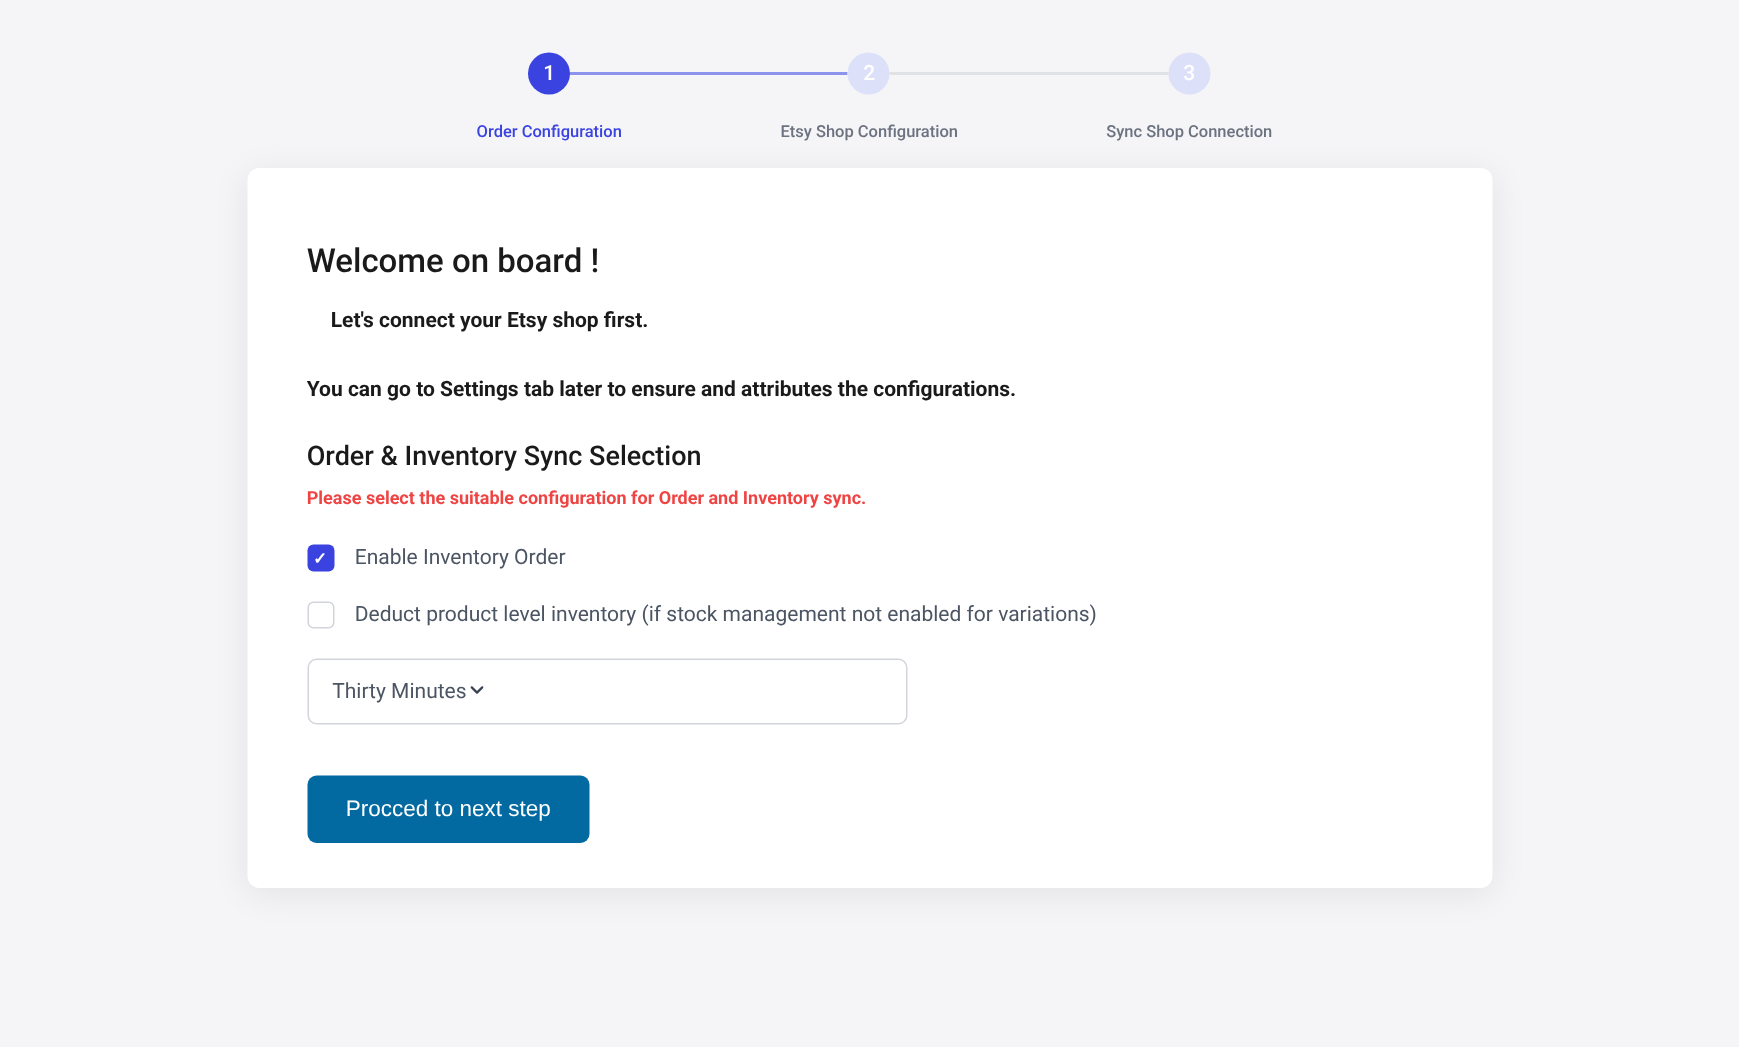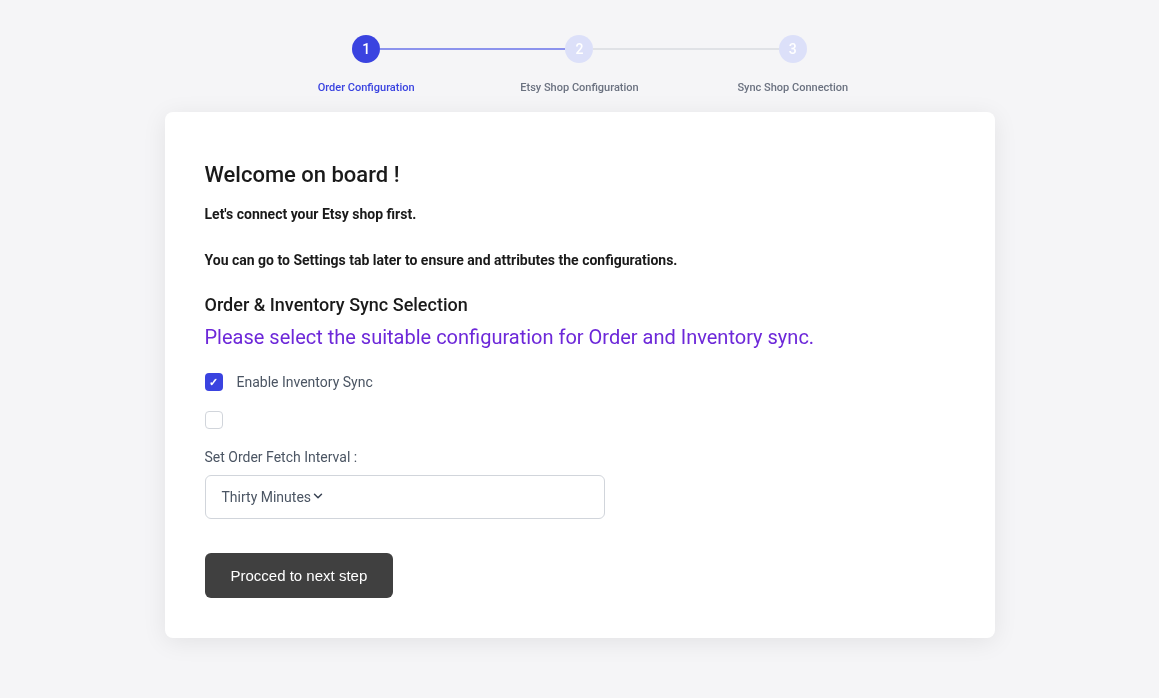--- a/index.html
+++ b/index.html
@@ -77,52 +77,53 @@
       left: calc(50% + 14px);
       right: calc(-50% + 14px);
       background-color: #e0e2e6;
     }
     .card {
       width: 830px;
       margin: 0 auto;
       background-color: #fff;
       border-radius: 8px;
       box-shadow: 0 4px 24px rgba(0,0,0,0.08);
-      padding: 50px 40px 40px 40px;
+      padding: 50px 40px 30px 40px;
     }
     .card-title {
       font-size: 22px;
       font-weight: 500;
       color: #1a1a1a;
       margin-bottom: 18px;
     }
     .card-subtitle {
       font-size: 14px;
       font-weight: 700;
       color: #1a1a1a;
       margin-bottom: 24px;
       line-height: 1.4;
+      margin-left: 16px;
     }
     .card-text {
       font-size: 14px;
       font-weight: 700;
       color: #1a1a1a;
       line-height: 1.7;
       margin-bottom: 22px;
     }
     .section-title {
       font-size: 18px;
       font-weight: 500;
       color: #1a1a1a;
       margin-bottom: 10px;
     }
     .section-subtitle {
-      font-size: 20px;
-      font-weight: 400;
-      color: #6d28d9;
+      font-size: 12px;
+      font-weight: 700;
+      color: #ef4444;
       margin-bottom: 24px;
     }
     .checkbox-row {
       display: flex;
       align-items: center;
       margin-bottom: 20px;
     }
     .checkbox {
       width: 18px;
       height: 18px;
@@ -171,21 +172,21 @@
     }
     .select-value {
       font-size: 14px;
       color: #4b5563;
     }
     .chevron {
       font-size: 16px;
       color: #374151;
     }
     .proceed-button {
-      background-color: #404040;
+      background-color: #0369a1;
       color: #fff;
       border: none;
       border-radius: 6px;
       padding: 14px 26px;
       font-size: 15px;
       font-weight: 400;
       cursor: pointer;
     }
   </style>
 </head>
@@ -222,28 +223,28 @@
   <div class="card-text">
     <div>You can go to Settings tab later to ensure and attributes the configurations.</div>
   </div>
   <h2 class="section-title">Order &amp; Inventory Sync Selection</h2>
   <p class="section-subtitle">Please select the suitable configuration for Order and Inventory sync.</p>
 
   <div class="checkbox-row">
     <div class="checkbox checked">
       <span class="checkmark">✓</span>
     </div>
-    <span class="checkbox-label">Enable Inventory Sync</span>
+    <span class="checkbox-label">Enable Inventory Order</span>
   </div>
 
   <div class="checkbox-row">
     <div class="checkbox unchecked"></div>
-  </div>
-
-  <div class="field-label">Set Order Fetch Interval :</div>
+    <span class="checkbox-label">Deduct product level inventory (if stock management not enabled for variations)</span>
+  </div>
+
   <div class="select-box">
     <span class="select-value">Thirty Minutes</span>
     <span class="chevron">
       <svg width="14" height="14" viewBox="0 0 24 24" fill="none" stroke="#374151" stroke-width="2.5" stroke-linecap="round" stroke-linejoin="round">
           <polyline points="6 9 12 15 18 9"></polyline>
         </svg>
     </span>
   </div>
 
   <button class="proceed-button">Procced to next step</button>

